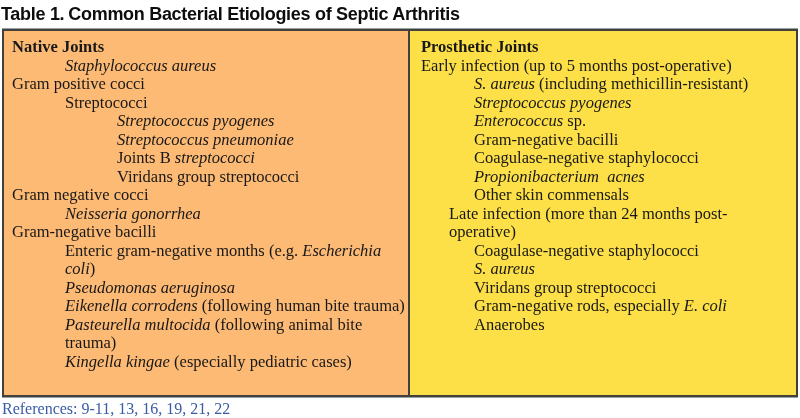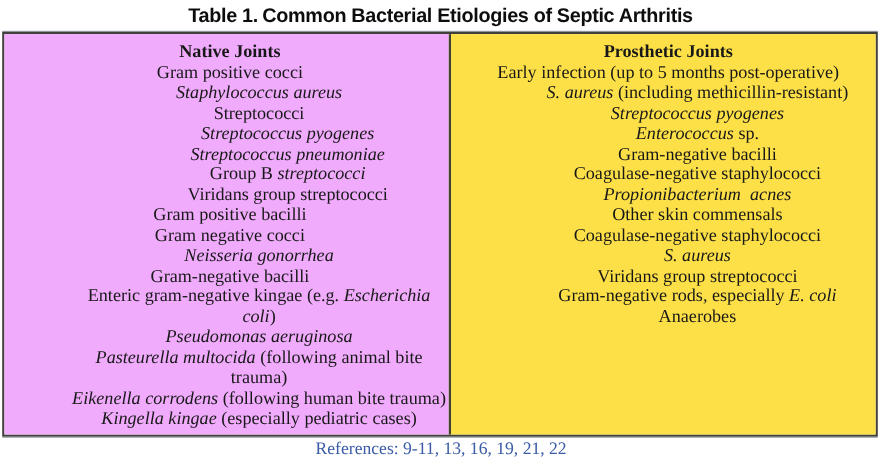--- a/index.html
+++ b/index.html
@@ -8,21 +8,20 @@
     width: 800px;
     height: 418px;
     background: #ffffff;
     overflow: hidden;
   }
   .page {
     width: 800px;
     height: 418px;
     position: relative;
     font-family: "Liberation Serif", serif;
-    text-align: center;
   }
   .title {
     height: 29px;
     box-sizing: border-box;
     padding: 4px 0 0 1px;
     font-family: "Liberation Sans", sans-serif;
     font-weight: bold;
     font-size: 18px;
     line-height: 21px;
     letter-spacing: -0.3px;
@@ -73,49 +72,49 @@
 </head>
 <body>
 
 <div class="page">
 
   <div class="title">
     <span class="title-label">Table 1.</span><span class="title-text">Common Bacterial Etiologies of Septic Arthritis</span>
   </div>
 
   <div class="table-box">
-    <div class="col col-native" style="background: #f0abfc;">
+    <div class="col col-native" style="background: #fdba74;">
       <div class="row header">Native Joints</div>
-    <div class="row" style="padding-left: 0px;"><span>Gram positive cocci</span></div>
-        <div class="row" style="padding-left: 53px;"><span class="it">Staphylococcus aureus</span></div>
+    <div class="row" style="padding-left: 53px;"><span class="it">Staphylococcus aureus</span></div>
+        <div class="row" style="padding-left: 0px;"><span>Gram positive cocci</span></div>
         <div class="row" style="padding-left: 53px;"><span>Streptococci</span></div>
         <div class="row" style="padding-left: 105px;"><span class="it">Streptococcus pyogenes</span></div>
         <div class="row" style="padding-left: 105px;"><span class="it">Streptococcus pneumoniae</span></div>
-        <div class="row" style="padding-left: 105px;"><span>Group B </span><span class="it">streptococci</span></div>
+        <div class="row" style="padding-left: 105px;"><span>Joints B </span><span class="it">streptococci</span></div>
         <div class="row" style="padding-left: 105px;"><span>Viridans group streptococci</span></div>
-        <div class="row" style="padding-left: 0px;"><span>Gram positive bacilli</span></div>
         <div class="row" style="padding-left: 0px;"><span>Gram negative cocci</span></div>
         <div class="row" style="padding-left: 53px;"><span class="it">Neisseria gonorrhea</span></div>
         <div class="row" style="padding-left: 0px;"><span>Gram-negative bacilli</span></div>
-        <div class="row" style="padding-left: 53px;"><span>Enteric gram-negative kingae (e.g. </span><span class="it">Escherichia coli</span><span>)</span></div>
+        <div class="row" style="padding-left: 53px;"><span>Enteric gram-negative months (e.g. </span><span class="it">Escherichia coli</span><span>)</span></div>
         <div class="row" style="padding-left: 53px;"><span class="it">Pseudomonas aeruginosa</span></div>
+        <div class="row" style="padding-left: 53px;"><span class="it">Eikenella corrodens</span><span> (following human bite trauma)</span></div>
         <div class="row" style="padding-left: 53px;"><span class="it">Pasteurella multocida</span><span> (following animal bite trauma)</span></div>
-        <div class="row" style="padding-left: 53px;"><span class="it">Eikenella corrodens</span><span> (following human bite trauma)</span></div>
         <div class="row" style="padding-left: 53px;"><span class="it">Kingella kingae</span><span> (especially pediatric cases)</span></div>
       </div>
     <div class="col col-prosthetic" style="background: #fde047;">
       <div class="row header">Prosthetic Joints</div>
     <div class="row" style="padding-left: 0px;"><span>Early infection (up to 5 months post-operative)</span></div>
         <div class="row" style="padding-left: 53px;"><span class="it">S. aureus</span><span> (including methicillin-resistant)</span></div>
         <div class="row" style="padding-left: 53px;"><span class="it">Streptococcus pyogenes</span></div>
         <div class="row" style="padding-left: 53px;"><span class="it">Enterococcus</span><span> sp.</span></div>
         <div class="row" style="padding-left: 53px;"><span>Gram-negative bacilli</span></div>
         <div class="row" style="padding-left: 53px;"><span>Coagulase-negative staphylococci</span></div>
         <div class="row" style="padding-left: 53px;"><span class="it">Propionibacterium  acnes</span></div>
         <div class="row" style="padding-left: 53px;"><span>Other skin commensals</span></div>
+        <div class="row" style="padding-left: 28px;"><span>Late infection (more than 24 months post-operative)</span></div>
         <div class="row" style="padding-left: 53px;"><span>Coagulase-negative staphylococci</span></div>
         <div class="row" style="padding-left: 53px;"><span class="it">S. aureus</span></div>
         <div class="row" style="padding-left: 53px;"><span>Viridans group streptococci</span></div>
         <div class="row" style="padding-left: 53px;"><span>Gram-negative rods, especially </span><span class="it">E. coli</span></div>
         <div class="row" style="padding-left: 53px;"><span>Anaerobes</span></div>
       </div>
   </div>
 
   <div class="references" style="color: rgb(58, 91, 166);">References: 9-11, 13, 16, 19, 21, 22</div>
 

